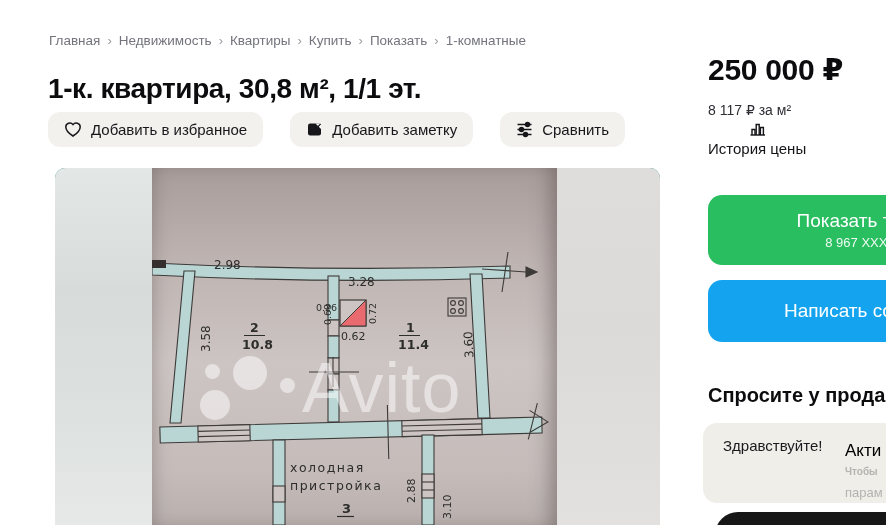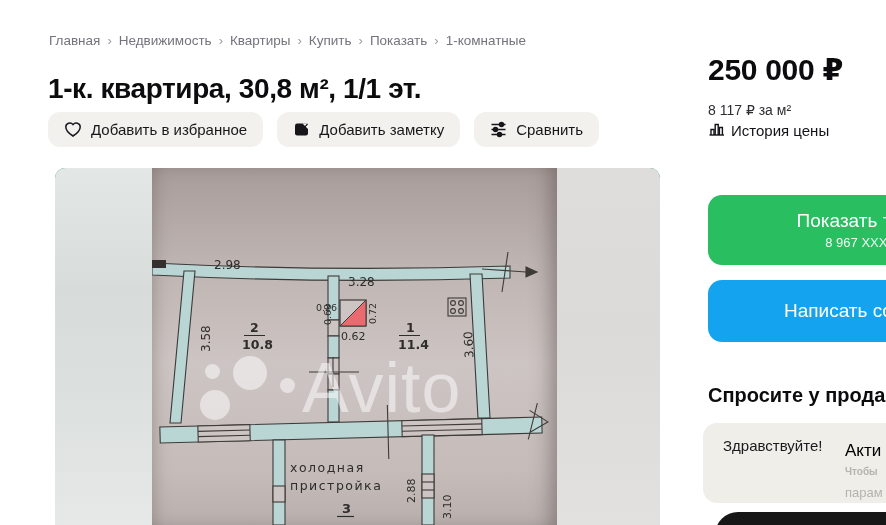--- a/index.html
+++ b/index.html
@@ -10,21 +10,21 @@
   .breadcrumbs{position:absolute;left:49px;top:33px;display:flex;align-items:flex-end;gap:7px;
                font-size:13.5px;color:#73747c;white-space:nowrap;}
   .breadcrumbs a{color:#73747c;text-decoration:none;cursor:pointer;}
   .bc-sep{color:#9b9ca3;font-size:13px;}
 
   
   .title{position:absolute;left:48px;top:54px;font-size:28px;font-weight:700;
          letter-spacing:-0.4px;color:#0c0c0e;}
 
   
-  .actions{position:absolute;left:48px;top:112px;display:flex;gap:14px;}
+  .actions{position:absolute;left:48px;top:112px;display:flex;gap:27px;}
   .abtn{display:flex;align-items:center;gap:9px;height:35px;padding:0 16px;background:#f2f1ed;
         border:none;border-radius:12px;font-size:15px;color:#17171b;cursor:pointer;
         font-family:inherit;white-space:nowrap;}
   .abtn svg{display:block;}
 
   
   .gallery{position:absolute;left:55px;top:168px;width:605px;height:357px;border-radius:10px 10px 0 0;
            overflow:hidden;cursor:pointer;background:#0f766e;}
   .blur-strip{position:absolute;top:0;height:100%;}
   .blur-left{left:0;width:97px;background:linear-gradient(180deg,#e3e7e6 0%,#d7dcdb 35%,#dde1e0 70%,#e6e9e8 100%);}
@@ -37,22 +37,22 @@
   
   .watermark{position:absolute;left:145px;top:182px;display:flex;align-items:flex-start;color:rgba(255,255,255,.5);}
   .wm-circles{position:relative;width:100px;height:80px;}
   .wm-circles i{position:absolute;border-radius:50%;background:rgba(255,255,255,.5);}
   .wm-text{font-size:70px;font-weight:400;line-height:76px;letter-spacing:1px;margin-left:2px;}
 
   
   .sidebar{position:absolute;left:708px;top:0;width:340px;}
   .price{position:absolute;top:52px;left:0;font-size:30px;font-weight:700;color:#0c0c0e;letter-spacing:-0.3px;}
   .per-m2{position:absolute;top:102px;left:0;font-size:14px;color:#2d2d33;}
-  .history{position:absolute;top:121px;left:0;display:flex;align-items:center;gap:6px;
-           font-size:15px;color:#141418;cursor:pointer;}
+  .history{position:absolute;top:121px;left:0;display:flex;align-items:center;gap:0;
+           font-size:15px;color:#141418;cursor:pointer;flex-direction:column;}
   .btn{position:absolute;left:0;width:340px;border:none;border-radius:14px;cursor:pointer;
        font-family:inherit;display:flex;flex-direction:column;align-items:center;justify-content:center;}
   .btn-call{top:195px;height:70px;background:#29be5f;color:#fff;gap:3px;}
   .btn-call .main{font-size:19px;}
   .btn-call .sub{font-size:13px;color:rgba(255,255,255,.92);}
   .btn-msg{top:280px;height:62px;background:#14a4ef;color:#fff;font-size:19px;}
   .ask-head{position:absolute;top:384px;left:0;font-size:20px;font-weight:700;color:#0c0c0e;white-space:nowrap;}
   .ask-box{position:absolute;top:423px;left:-5px;width:345px;height:80px;background:#efeee9;
            border-radius:14px;cursor:pointer;}
   .chip{position:absolute;left:20px;top:14px;font-size:15px;color:#1a1a1e;}

